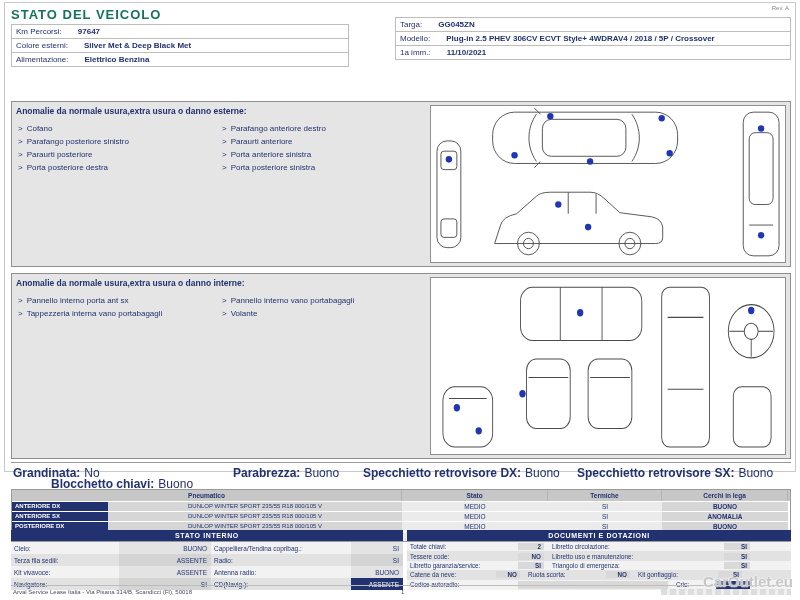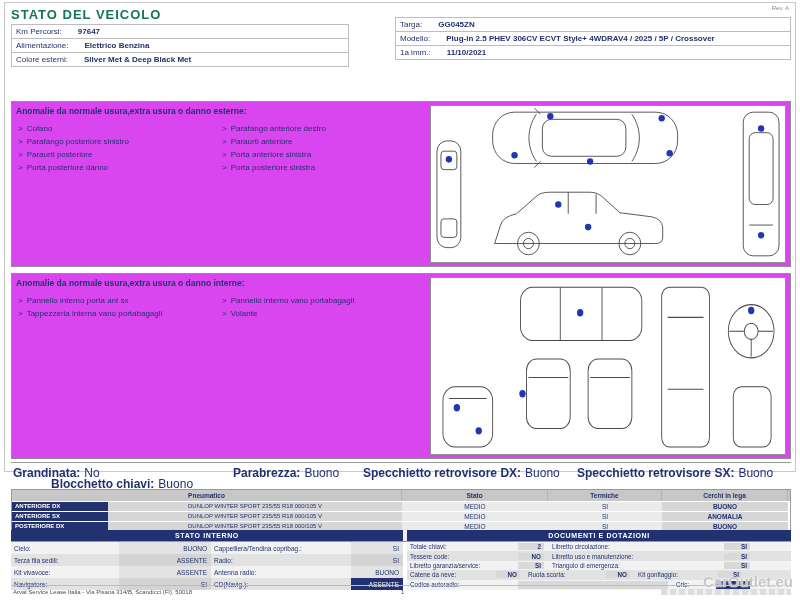--- a/index.html
+++ b/index.html
@@ -13,21 +13,21 @@
   .title{ position:absolute; left:6px; top:4px; font-size:13px; font-weight:bold; color:var(--green); letter-spacing:1px; }
   .rev{ position:absolute; right:6px; top:2px; font-size:6px; color:#8a8a8a; }
 
   .veh-left{ position:absolute; left:6px; top:21px; width:338px; }
   .veh-right{ position:absolute; left:390px; top:14px; width:396px; }
   .kv{ display:flex; align-items:baseline; border:1px solid #bdbdbd; border-top:0; padding:2px 4px; font-size:8px; color:var(--navy); background:#fff; flex-wrap:wrap; }
   .veh-left .kv:first-child, .veh-right .kv:first-child{ border-top:1px solid #bdbdbd; }
   .kv .lab{ white-space:nowrap; }
   .kv .val{ font-weight:bold; margin-left:16px; }
 
-  .panel{ position:absolute; left:6px; width:780px; border:1px solid #8f8f8f; background:#d946ef; }
+  .panel{ position:absolute; left:6px; width:780px; border:1px solid #8f8f8f; background:#e5e5e5; }
   #panel-ext{ top:98px; height:166px; }
   #panel-int{ top:270px; height:186px; }
   .panel-title{ font-weight:bold; color:var(--navy); font-size:8.5px; padding:4px 4px 2px; }
   .alist{ position:absolute; top:22px; left:6px; width:408px; display:flex; }
   .acol{ width:196px; margin-right:8px; }
   .aitem{ font-size:8px; color:var(--navy); margin-bottom:3px; display:flex; line-height:1.25; }
   .aitem .mk{ margin-right:4px; }
   .diagram{ position:absolute; top:3px; right:4px; bottom:3px; width:356px; border:1px solid #8f8f8f; background:#fff; }
   .diagram svg{ width:100%; height:100%; display:block; }
 
@@ -79,37 +79,37 @@
 
   <div class="title">STATO DEL VEICOLO</div>
   <div class="rev">Rev. A</div>
 
   <div class="veh-left">
     <div class="kv">
       <span class="lab">Km Percorsi:</span>
       <span class="val">97647</span>
     </div>
     <div class="kv">
+      <span class="lab">Colore esterni:</span>
+      <span class="val">Silver Met &amp; Deep Black Met</span>
+    </div>
+    <div class="kv">
       <span class="lab">Alimentazione:</span>
       <span class="val">Elettrico Benzina</span>
     </div>
-    <div class="kv">
-      <span class="lab">Colore esterni:</span>
-      <span class="val">Silver Met &amp; Deep Black Met</span>
-    </div>
   </div>
 
   <div class="veh-right">
     <div class="kv">
       <span class="lab">Targa:</span>
       <span class="val">GG045ZN</span>
     </div>
     <div class="kv">
       <span class="lab">Modello:</span>
-      <span class="val">Plug-in 2.5 PHEV 306CV ECVT Style+ 4WDRAV4 / 2025 / 5P / Crossover</span>
+      <span class="val">Plug-in 2.5 PHEV 306CV ECVT Style+ 4WDRAV4 / 2018 / 5P / Crossover</span>
     </div>
     <div class="kv">
       <span class="lab">1a imm.:</span>
       <span class="val">11/10/2021</span>
     </div>
   </div>
 
   <div class="panel" id="panel-ext">
     <div class="panel-title">Anomalie da normale usura,extra usura o danno esterne:</div>
     <div class="alist">
@@ -121,21 +121,21 @@
         <div class="aitem">
             <span class="mk">&gt;</span>
             <span>Parafango posteriore sinistro</span>
           </div>
         <div class="aitem">
             <span class="mk">&gt;</span>
             <span>Paraurti posteriore</span>
           </div>
         <div class="aitem">
             <span class="mk">&gt;</span>
-            <span>Porta posteriore danno</span>
+            <span>Porta posteriore destra</span>
           </div>
       </div>
       <div class="acol">
         <div class="aitem">
             <span class="mk">&gt;</span>
             <span>Parafango anteriore destro</span>
           </div>
         <div class="aitem">
             <span class="mk">&gt;</span>
             <span>Paraurti anteriore</span>

